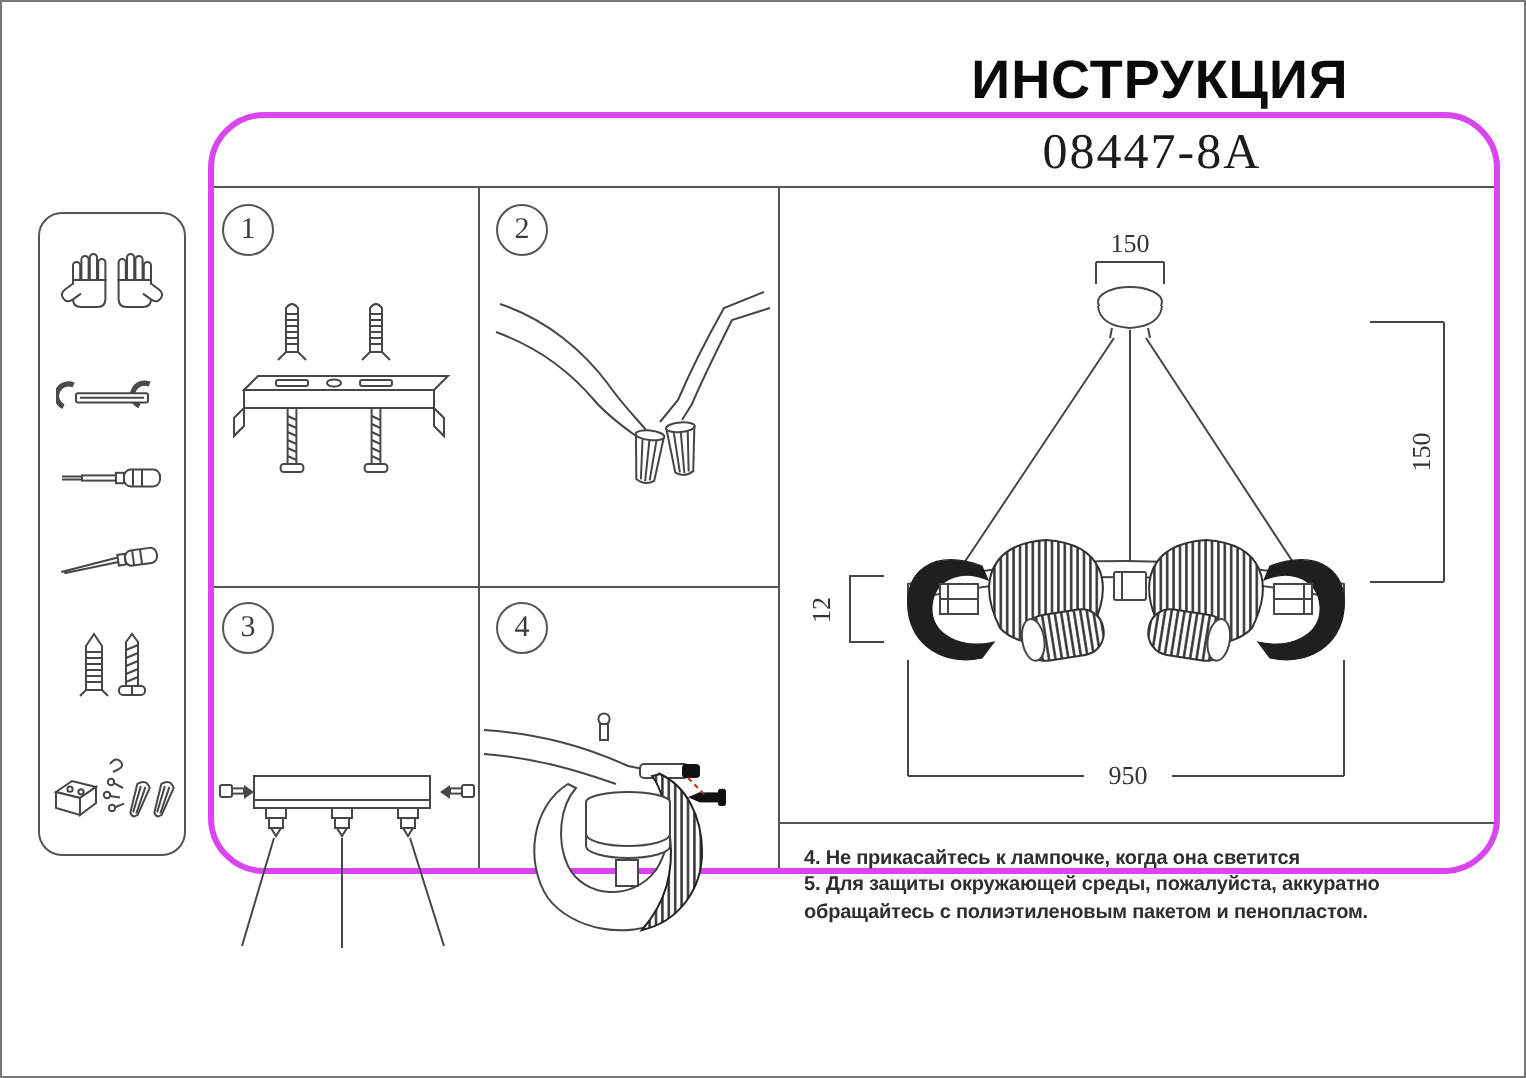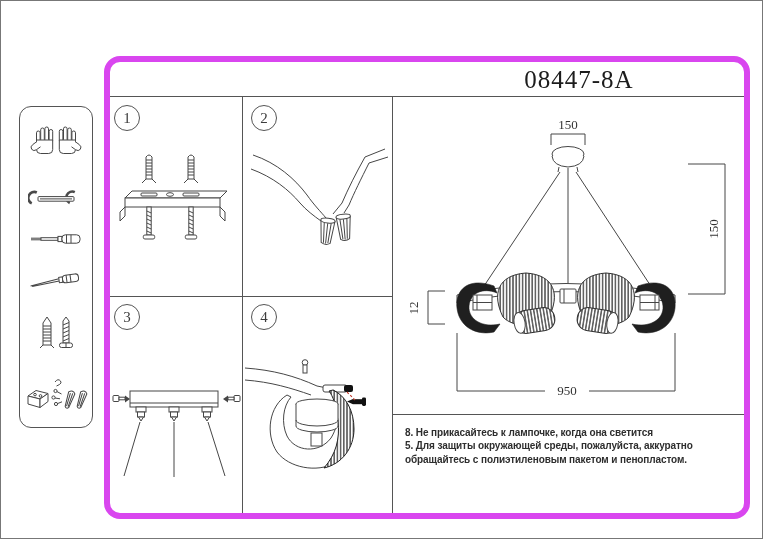--- a/index.html
+++ b/index.html
@@ -1,21 +1,21 @@
 <!DOCTYPE html>
 <html><head>
 <meta charset="utf-8">
 <style>
   html,body{margin:0;padding:0;background:#fff;}
   .page{position:relative;width:763px;height:539px;background:#fff;border:1px solid #777;
         box-sizing:border-box;overflow:hidden;font-family:"Liberation Sans",sans-serif;color:#3f3f3f;}
   .title{position:absolute;left:448px;top:26px;width:262px;text-align:center;
          font:bold 27px/1 "Liberation Sans",sans-serif;color:#0a0a0a;letter-spacing:.5px;}
-  .main-box{position:absolute;left:103px;top:55px;width:646px;height:463px;
-            border:6px solid #d946ef;border-radius:16px;box-sizing:border-box;}
+  .main-box{position:absolute;left:103px;top:55px;width:646px;height:381px;
+            border:3px solid #d946ef;border-radius:28px;box-sizing:border-box;}
   .model{position:absolute;left:326px;top:3px;width:286px;text-align:center;
          font:25px/1.2 "Liberation Serif",serif;color:#1c1c1c;letter-spacing:1px;}
   .hdiv,.vdiv{position:absolute;background:#555;}
   .hdr-div{left:0;right:0;top:34px;height:1px;}
   .vdiv1{left:132px;top:34px;bottom:0;width:1px;}
   .vdiv2{left:282px;top:34px;bottom:0;width:1px;}
   .hdiv-left{left:0;width:282px;top:234px;height:1px;}
   .hdiv-right{left:282px;right:0;top:352px;height:1px;}
   .sidebar{position:absolute;left:18px;top:105px;width:74px;height:322px;border:1px solid #555;
            border-radius:12px;box-sizing:border-box;display:flex;flex-direction:column;
@@ -31,20 +31,21 @@
   .ln{stroke:#464646;stroke-width:1;fill:none;}
   .wh{fill:#fff;stroke:#464646;stroke-width:1;}
   .dk{fill:#1f1f1f;stroke:#1f1f1f;stroke-width:.6;}
   .dim{font:13px "Liberation Serif",serif;fill:#333;}
 </style>
 </head>
 <body>
 
 <div class="page">
 
+  <div class="title">ИНСТРУКЦИЯ</div>
 
   <div class="sidebar">
     <svg width="56" height="44" viewBox="0 0 56 44">
       <g id="glv">
         <rect class="wh" x="8.5" y="8" width="3.6" height="11" rx="1.8"></rect>
         <rect class="wh" x="12.7" y="5" width="3.6" height="13.5" rx="1.8"></rect>
         <rect class="wh" x="16.9" y="4" width="3.6" height="14.5" rx="1.8"></rect>
         <rect class="wh" x="21.1" y="6.5" width="3.6" height="12.5" rx="1.8"></rect>
         <path class="wh" d="M8.5,17 h16.2 v9.5 q0,4 -4,4 h-8.2 q-4,0 -4,-4 z"></path>
         <path class="wh" d="M9,18.5 l-4.2,3 q-3,2.3 -1.1,4.8 q1.9,2.4 4.8,0.4 l4,-2.9"></path>
@@ -278,17 +279,17 @@
       <text class="dim" x="25" y="211" text-anchor="middle" transform="rotate(-90 25 211)">12</text>
 
       <path class="ln" d="M295,67 H332 M295,197 H332 M332,67 V197"></path>
       <text class="dim" x="325" y="132" text-anchor="middle" transform="rotate(-90 325 132)">150</text>
 
       <path class="ln" d="M64,236 V294 M282,236 V294 M64,294 H152 M196,294 H282"></path>
       <text class="dim" x="174" y="298" text-anchor="middle">950</text>
     </svg>
 
     <div class="warnings">
-      <p>8. Не прикасайтесь к лампочке, когда она светится</p>
+      <p>4. Не прикасайтесь к лампочке, когда она светится</p>
       <p>5. Для защиты окружающей среды, пожалуйста, аккуратно обращайтесь с полиэтиленовым пакетом и пенопластом.</p>
     </div>
   </div>
 </div>
 
 </body></html>

